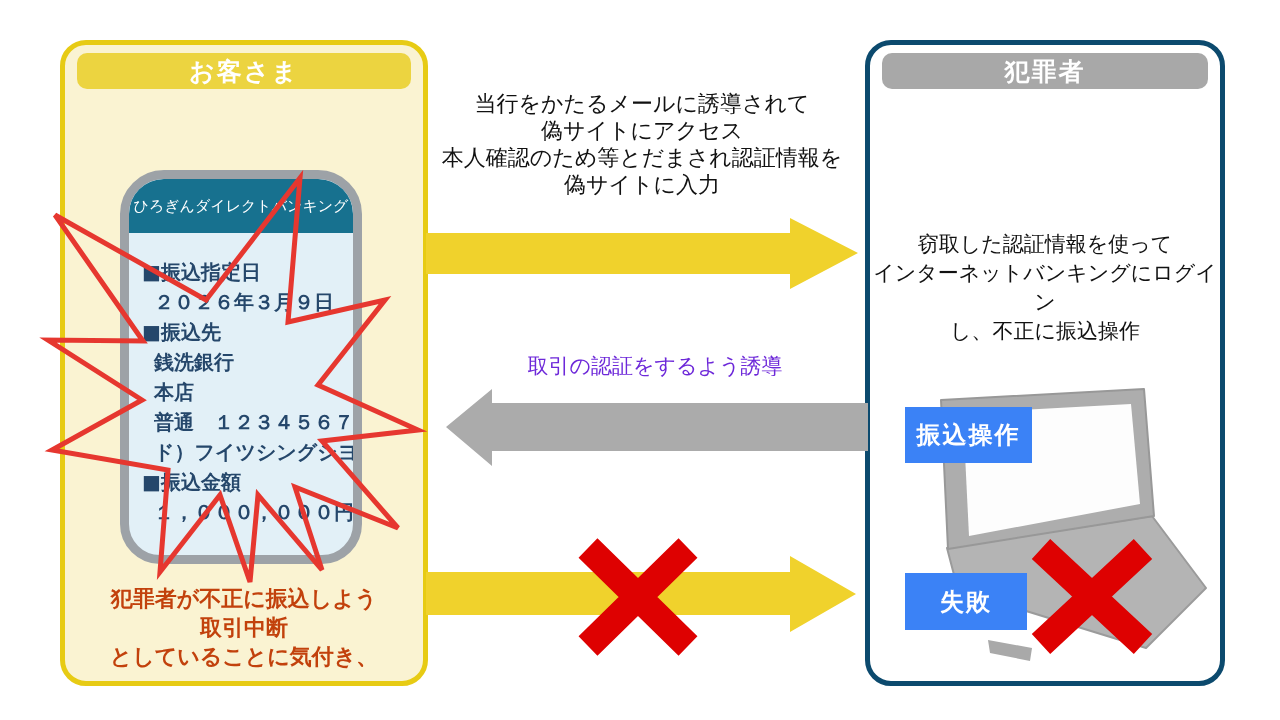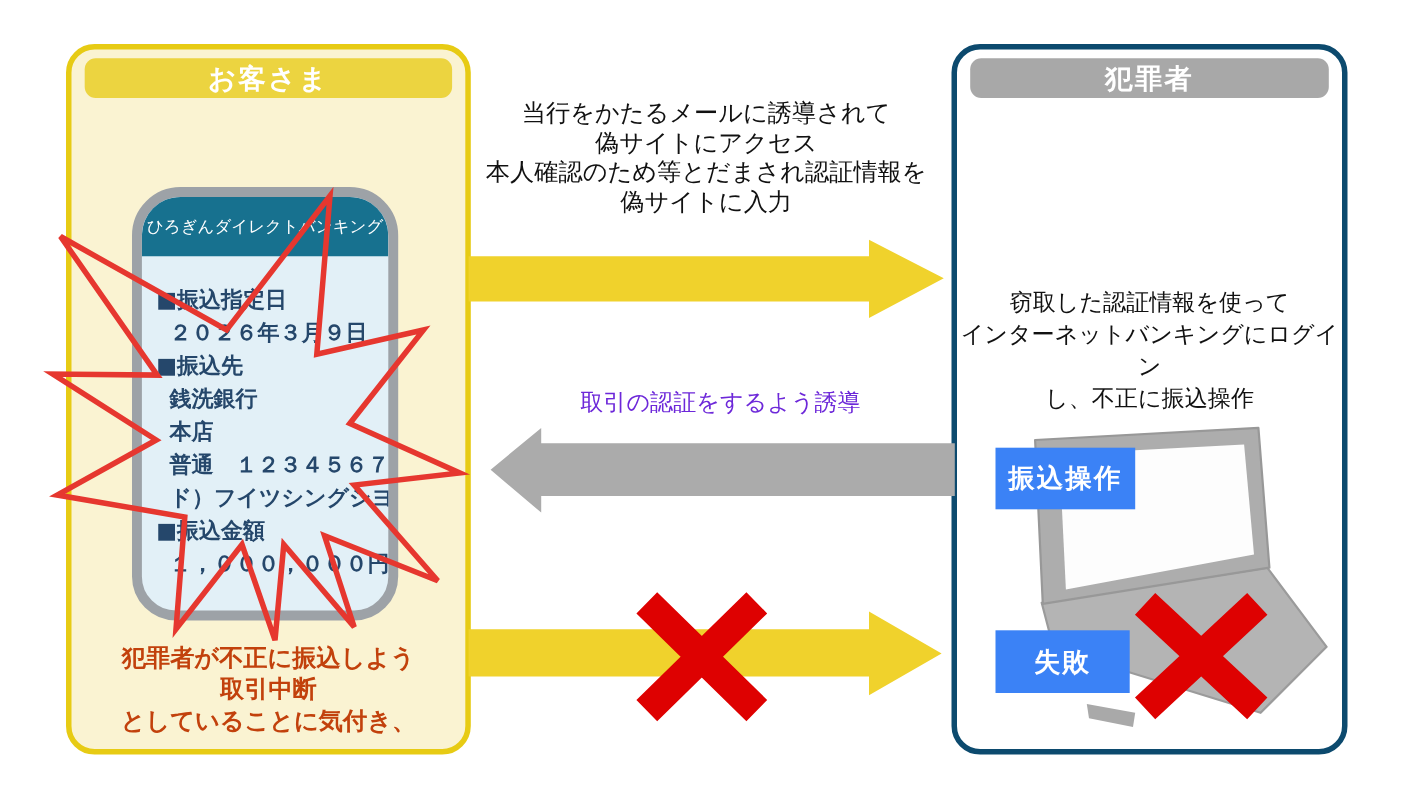--- a/index.html
+++ b/index.html
@@ -20,21 +20,21 @@
   .phone-lines{padding-top:24px;font-size:20px;font-weight:bold;color:#25476B;line-height:30px;}
   .pl{padding-left:13px;white-space:nowrap;}
   .pl.ind{padding-left:25px;}
   .alert{position:absolute;left:70px;top:584px;width:348px;text-align:center;z-index:6;
          color:#c2410c;font-size:22px;font-weight:bold;line-height:29px;}
   .title{position:absolute;left:430px;top:40px;width:430px;text-align:center;z-index:6;
          color:#C00000;font-size:32px;font-weight:bold;}
   .desc{position:absolute;left:418px;top:90px;width:448px;text-align:center;z-index:6;
         color:#111;font-size:22px;line-height:27px;}
   .crim-desc{position:absolute;left:872px;top:230px;width:346px;text-align:center;z-index:6;
-             color:#111;font-size:21px;line-height:29px;margin-top:31px;}
+             color:#111;font-size:21px;line-height:29px;}
   .induce-label{position:absolute;left:500px;top:352px;width:310px;text-align:center;z-index:6;
                 color:#6d28d9;font-size:21px;}
   .tag{position:absolute;background:#3b82f6;color:#fff;font-size:24px;font-weight:bold;z-index:7;
        display:flex;align-items:center;justify-content:center;letter-spacing:2px;}
   .tag-transfer{left:905px;top:407px;width:127px;height:56px;}
   .tag-fail{left:905px;top:573px;width:122px;height:57px;}
   .overlay{position:absolute;left:0;top:0;z-index:5;pointer-events:none;}
 </style>
 </head>
 <body>

